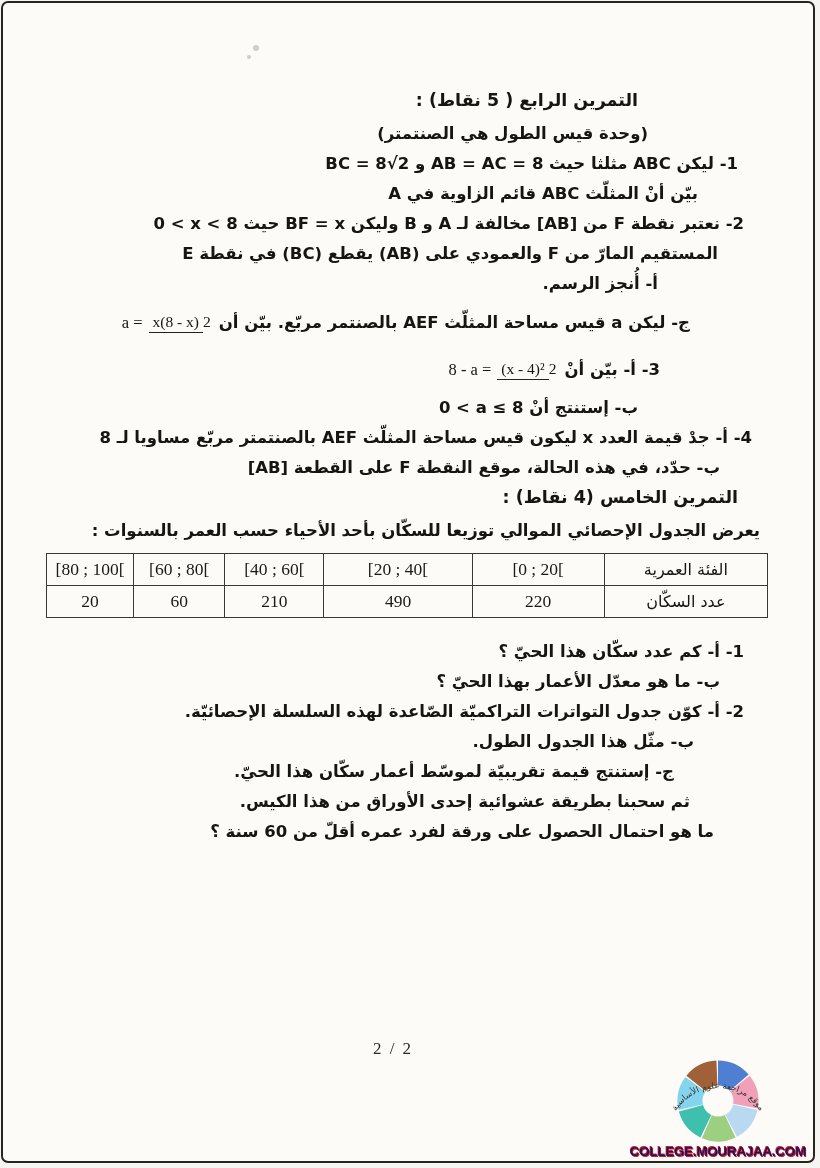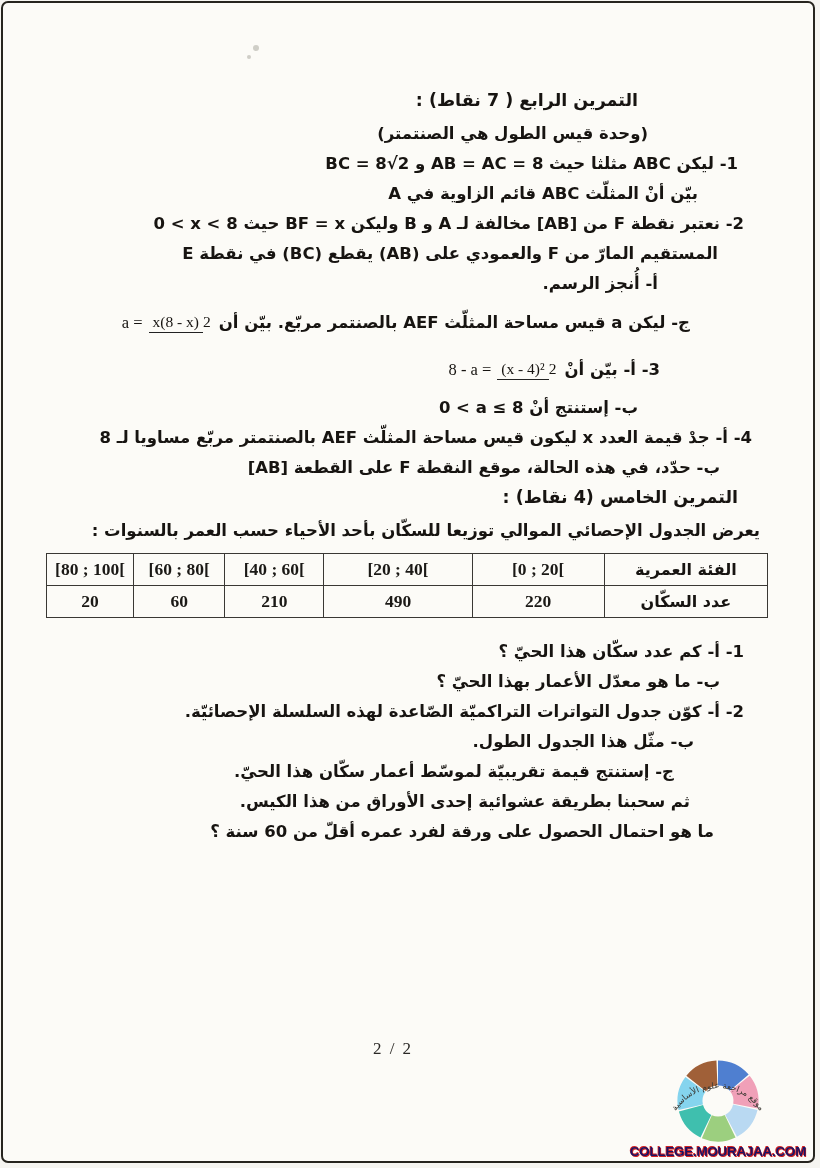--- a/index.html
+++ b/index.html
@@ -77,28 +77,28 @@
     table-layout:fixed;
   }
   table.stat td{
     border:1.7px solid #3a3834;
     text-align:center;
     height:31px;
     padding:0;
     overflow:hidden;
   }
   td.ar-cell{
-    font-weight:700;
+    font-weight:400;
     font-size:16px;
     color:#171411;
   }
   td.lt-cell{
     direction:ltr;
     font-family:"Liberation Serif",serif;
-    font-weight:700;
+    font-weight:400;
     font-size:17.5px;
     color:#1b1916;
   }
   .page-number{
     position:absolute;
     left:300px;width:180px;top:1036px;
     text-align:center;
     direction:ltr;
     font-family:"Liberation Serif",serif;
     font-size:17px;
@@ -133,21 +133,21 @@
 </head>
 <body>
 
 <div class="page">
 
   <span class="speck" style="top:42px;left:250px;width:6px;height:6px;"></span>
   <span class="speck" style="top:52px;left:244px;width:4px;height:4px;"></span>
 
   <div class="content">
 
-    <div class="ln title" style="margin-right:130px">التمرين الرابع ( 7 نقاط) :</div>
+    <div class="ln title" style="margin-right:130px">التمرين الرابع ( 5 نقاط) :</div>
     <div class="ln" style="margin-right:120px">(وحدة قيس الطول هي الصنتمتر)</div>
     <div class="ln" style="margin-right:30px">1- ليكن ABC مثلثا حيث ⁦AB = AC = 8⁩ و ⁦BC = 8√2⁩</div>
     <div class="ln" style="margin-right:70px">بيّن أنْ المثلّث ABC قائم الزاوية في A</div>
     <div class="ln" style="margin-right:24px">2- نعتبر نقطة F من ⁦[AB]⁩ مخالفة لـ A و B وليكن ⁦BF = x⁩ حيث ⁦0 &lt; x &lt; 8⁩</div>
     <div class="ln" style="margin-right:50px">المستقيم المارّ من F والعمودي على ⁦(AB)⁩ يقطع ⁦(BC)⁩ في نقطة E</div>
     <div class="ln" style="margin-right:110px">أ- أُنجز الرسم.</div>
 
     <div class="ln ln-frac" style="margin-right:78px">
       <span>ج- ليكن a قيس مساحة المثلّث AEF بالصنتمر مربّع. بيّن أن</span>
       <span class="eq">

